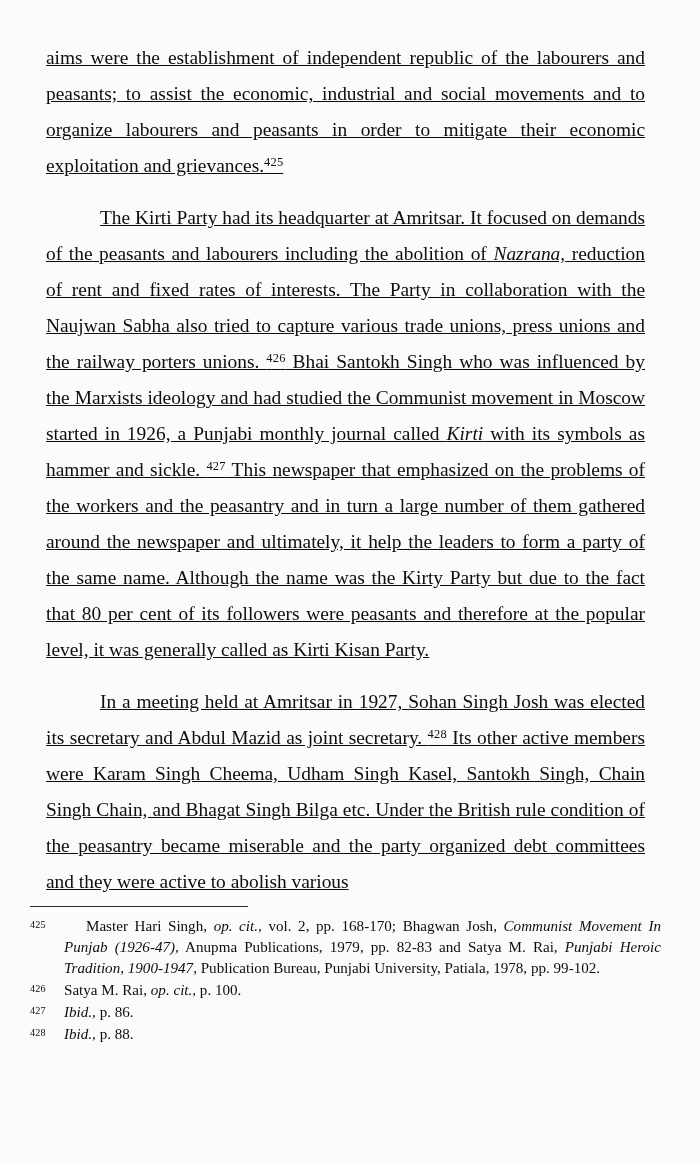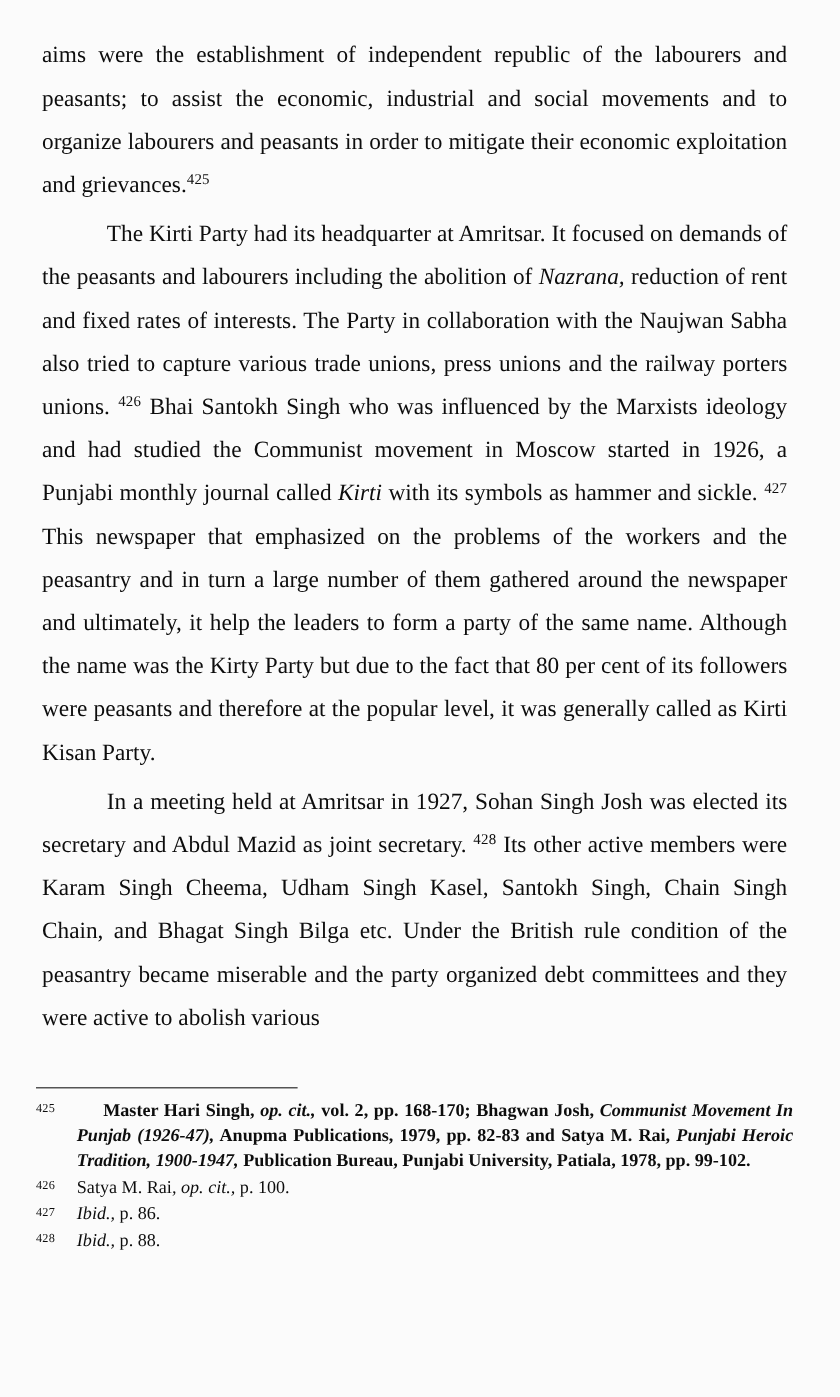--- a/index.html
+++ b/index.html
@@ -21,27 +21,28 @@
     box-sizing: border-box;
     padding: 0;
   }
   .body-block {
     position: absolute;
     left: 30px;
     top: 24px;
     width: 631px;
   }
   p.para {
-    margin: 5px;
+    margin: 16px;
     text-align: justify;
     text-justify: inter-word;
     font-size: 19.4px;
     line-height: 36px;
     text-indent: 0;
     hyphens: none;
+    text-decoration: underline;
   }
   p.para.indent {
     text-indent: 54px;
   }
   .italic {
     font-style: italic;
   }
   sup.fn-ref {
     font-size: 0.64em;
     vertical-align: 0.52em;
@@ -76,21 +77,20 @@
     top: 0;
     font-size: 10.2px;
     line-height: 17px;
     letter-spacing: 0.2px;
   }
   .note .note-text {
     display: block;
   }
   .note-first .note-text {
     text-indent: 22px;
-    font-weight: bold;
   }
   .note-text > .italic {
     font-style: italic;
   }
 </style>
 </head>
 <body>
 
 <div class="page">
 

